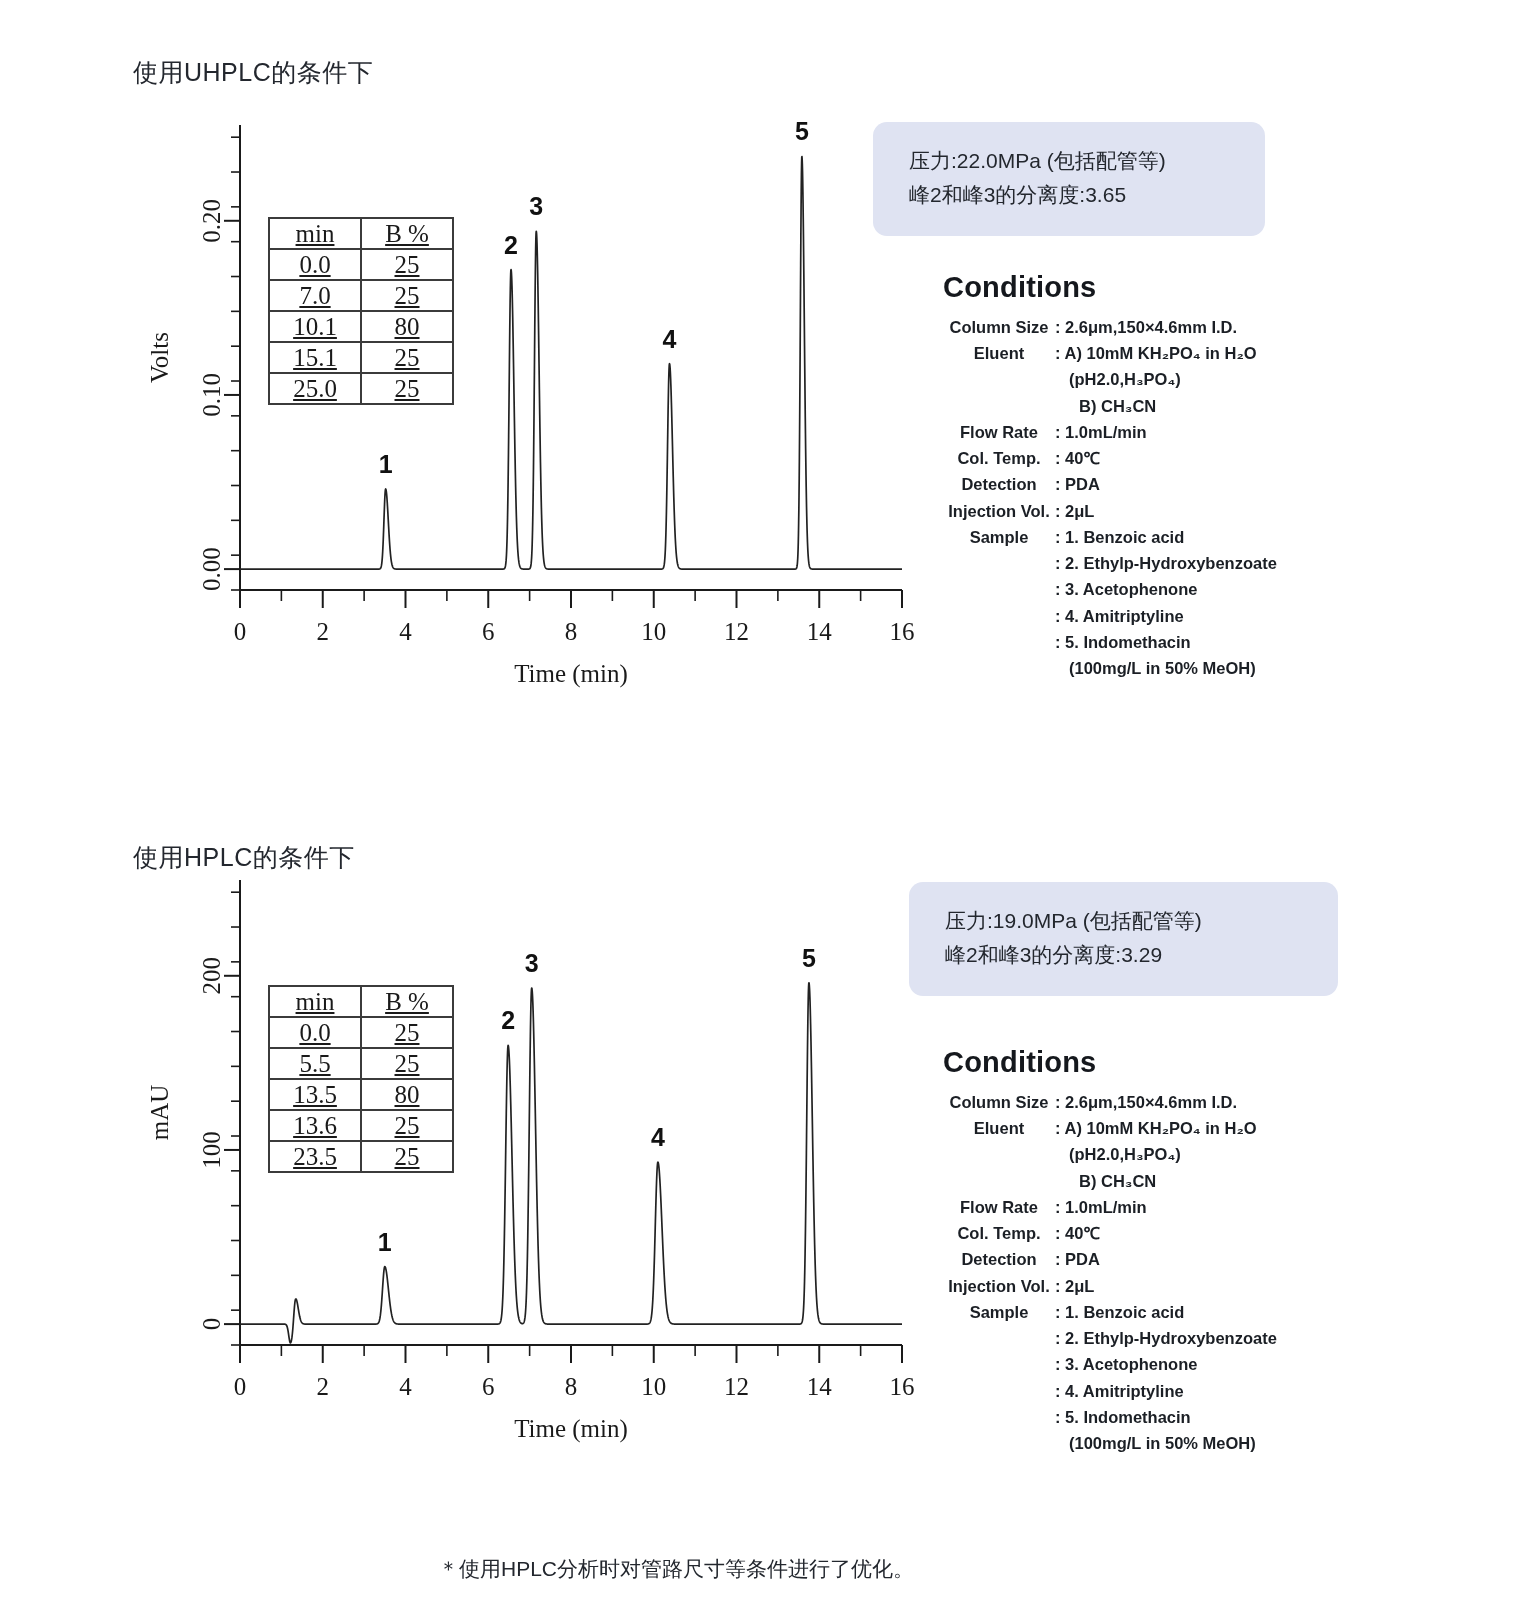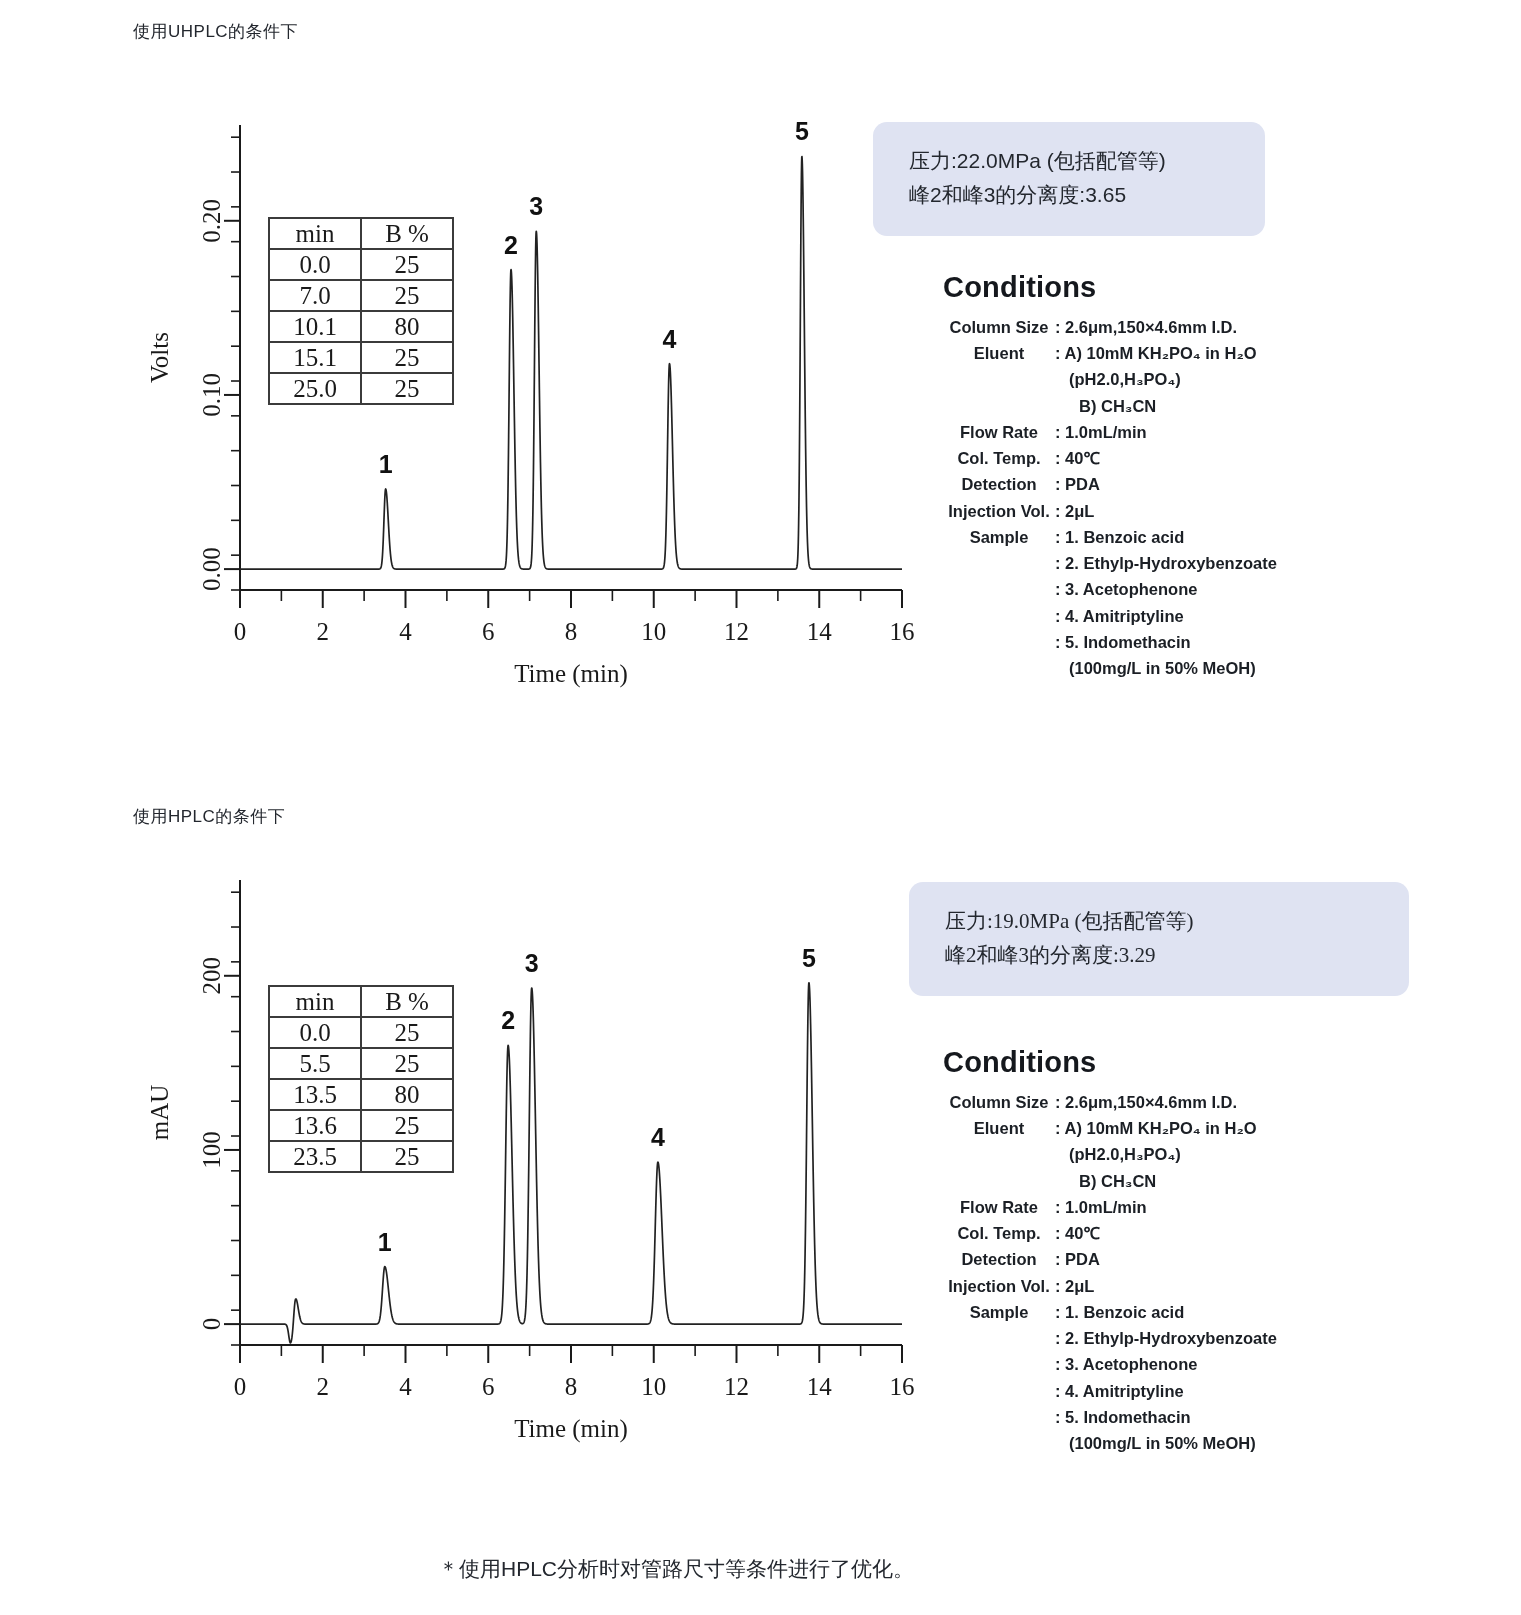--- a/index.html
+++ b/index.html
@@ -9,24 +9,25 @@
     height: 1615px;
     background: #ffffff;
     font-family: "Liberation Sans", sans-serif;
     color: #1b1b1b;
     position: relative;
     overflow: hidden;
   }
   .panel { position: absolute; }
 
   .section-title {
-    font-size: 17px;
+    font-size: 25px;
     color: #23272e;
     letter-spacing: 0.5px;
     white-space: nowrap;
+    margin-top: 36px;
   }
 
   
   .chart-wrap { position: absolute; }
   .chart-svg { display: block; }
 
   
   .grad-table {
     position: absolute;
     border-collapse: collapse;
@@ -34,20 +35,21 @@
     font-size: 25px;
     color: #1a1a1a;
     background: #fff;
   }
   .grad-table td, .grad-table th {
     border: 2px solid #3b3b3b;
     text-align: center;
     padding: 1px 14px;
     font-weight: normal;
     line-height: 1.08;
+    text-decoration: underline;
   }
   .grad-table th { font-size: 25px; }
   .grad-table td.c-min { width: 92px; margin-top: 41px; }
   .grad-table td.c-b   { width: 92px; }
 
   
   .info-box {
     position: absolute;
     background: #dfe3f2;
     border-radius: 14px;
@@ -361,21 +363,21 @@
       <td class="c-min">13.6</td>
       <td class="c-b">25</td>
     </tr>
     <tr>
       <td class="c-min">23.5</td>
       <td class="c-b">25</td>
     </tr>
   </tbody>
 </table>
 
-<div class="info-box" style="left:909px; top:882px; width:500px;font-family:Liberation Serif, serif;">
+<div class="info-box" style="left:909px; top:882px; width:429px;">
   <div class="info-line">压力:19.0MPa (包括配管等)</div>
   <div class="info-line">峰2和峰3的分离度:3.29</div>
 </div>
 
 <div class="cond-head" style="left:943px; top:1034px;">Conditions</div>
 <div class="cond-list" style="left:943px; top:1089px; width:420px;">
     <div class="cond-row">
       <div class="cond-key">Column Size</div>
       <div class="cond-val">: 2.6μm,150×4.6mm I.D.</div>
     </div>

